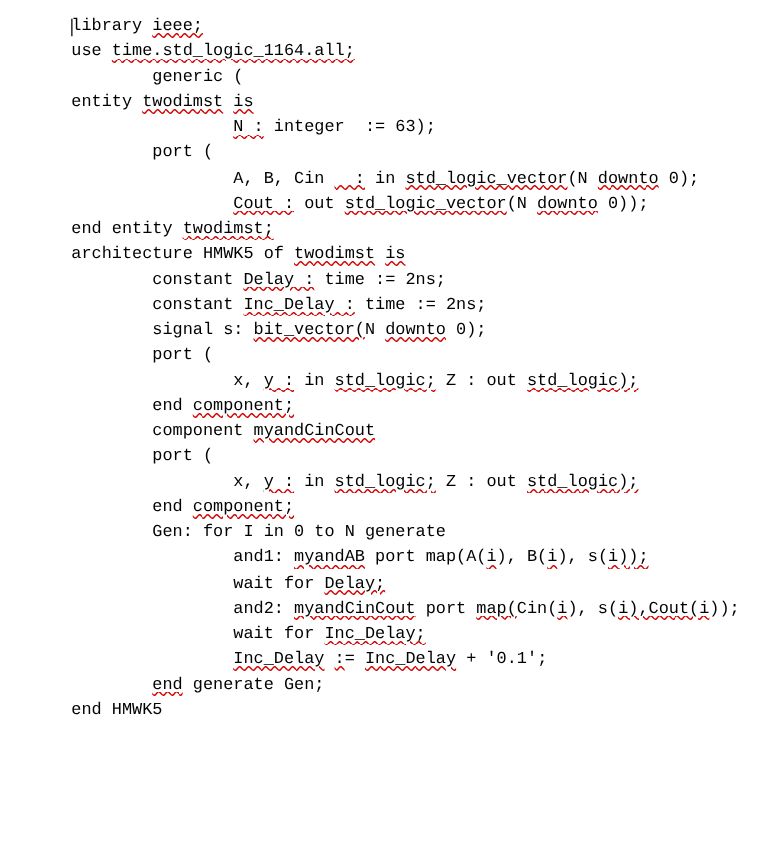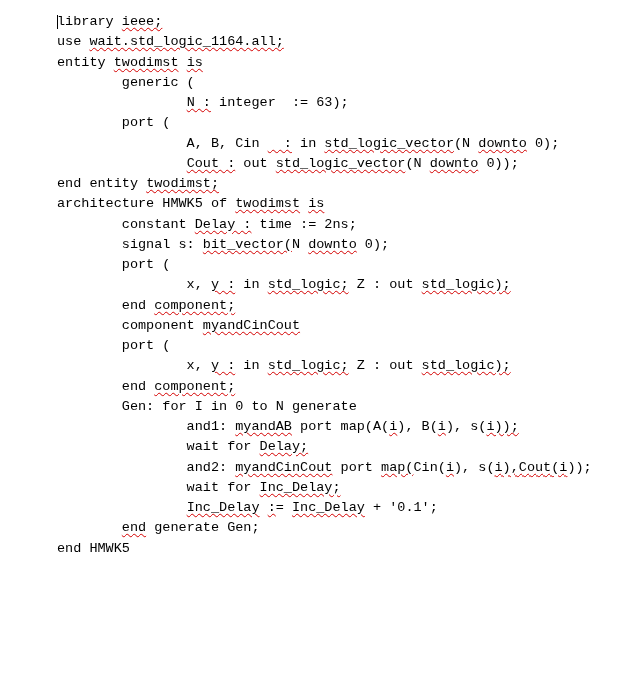--- a/index.html
+++ b/index.html
@@ -5,33 +5,34 @@
 body { margin:0; padding:12px 14px; font-family:Consolas,'Courier New',monospace; font-size:13.5px; line-height:1.5; background:#fff; color:#000; width:622px; box-sizing:border-box; }
 .line { white-space:pre;padding-left:43px; }
 .sq { text-decoration:underline; text-decoration-style:wavy; text-decoration-color:#d40000; text-decoration-thickness:1px; text-underline-offset:2px; }
 .cursor { border-left:1px solid #000; display:inline-block; height:14px; vertical-align:text-bottom; margin-right:-1px; }
 </style>
 </head>
 <body>
 
 <div id="code">
     <div class="line"><span class="cursor"></span>library <span class="sq">ieee;</span></div>
-    <div class="line">use <span class="sq">wait.std_logic_1164.all;</span></div>
+    <div class="line">use <span class="sq">time.std_logic_1164.all;</span></div>
     <div class="line"></div>
+    <div class="line">        generic (</div>
     <div class="line">entity <span class="sq">twodimst</span> <span class="sq">is</span></div>
-    <div class="line">        generic (</div>
     <div class="line">                <span class="sq">N :</span> integer  := 63);</div>
     <div class="line"></div>
     <div class="line">        port (</div>
     <div class="line">                A, B, Cin <span class="sq">  :</span> in <span class="sq">std_logic_vector</span>(N <span class="sq">downto</span> 0);</div>
     <div class="line">                <span class="sq">Cout :</span> out <span class="sq">std_logic_vector</span>(N <span class="sq">downto</span> 0));</div>
     <div class="line">end entity <span class="sq">twodimst;</span></div>
     <div class="line"></div>
     <div class="line">architecture HMWK5 of <span class="sq">twodimst</span> <span class="sq">is</span></div>
     <div class="line">        constant <span class="sq">Delay :</span> time := 2ns;</div>
+    <div class="line">        constant <span class="sq">Inc_Delay :</span> time := 2ns;</div>
     <div class="line">        signal s: <span class="sq">bit_vector(</span>N <span class="sq">downto</span> 0);</div>
     <div class="line"></div>
     <div class="line">        port (</div>
     <div class="line">                x, <span class="sq">y :</span> in <span class="sq">std_logic;</span> Z : out <span class="sq">std_logic);</span></div>
     <div class="line">        end <span class="sq">component;</span></div>
     <div class="line"></div>
     <div class="line">        component <span class="sq">myandCinCout</span></div>
     <div class="line">        port (</div>
     <div class="line">                x, <span class="sq">y :</span> in <span class="sq">std_logic;</span> Z : out <span class="sq">std_logic);</span></div>
     <div class="line">        end <span class="sq">component;</span></div>

